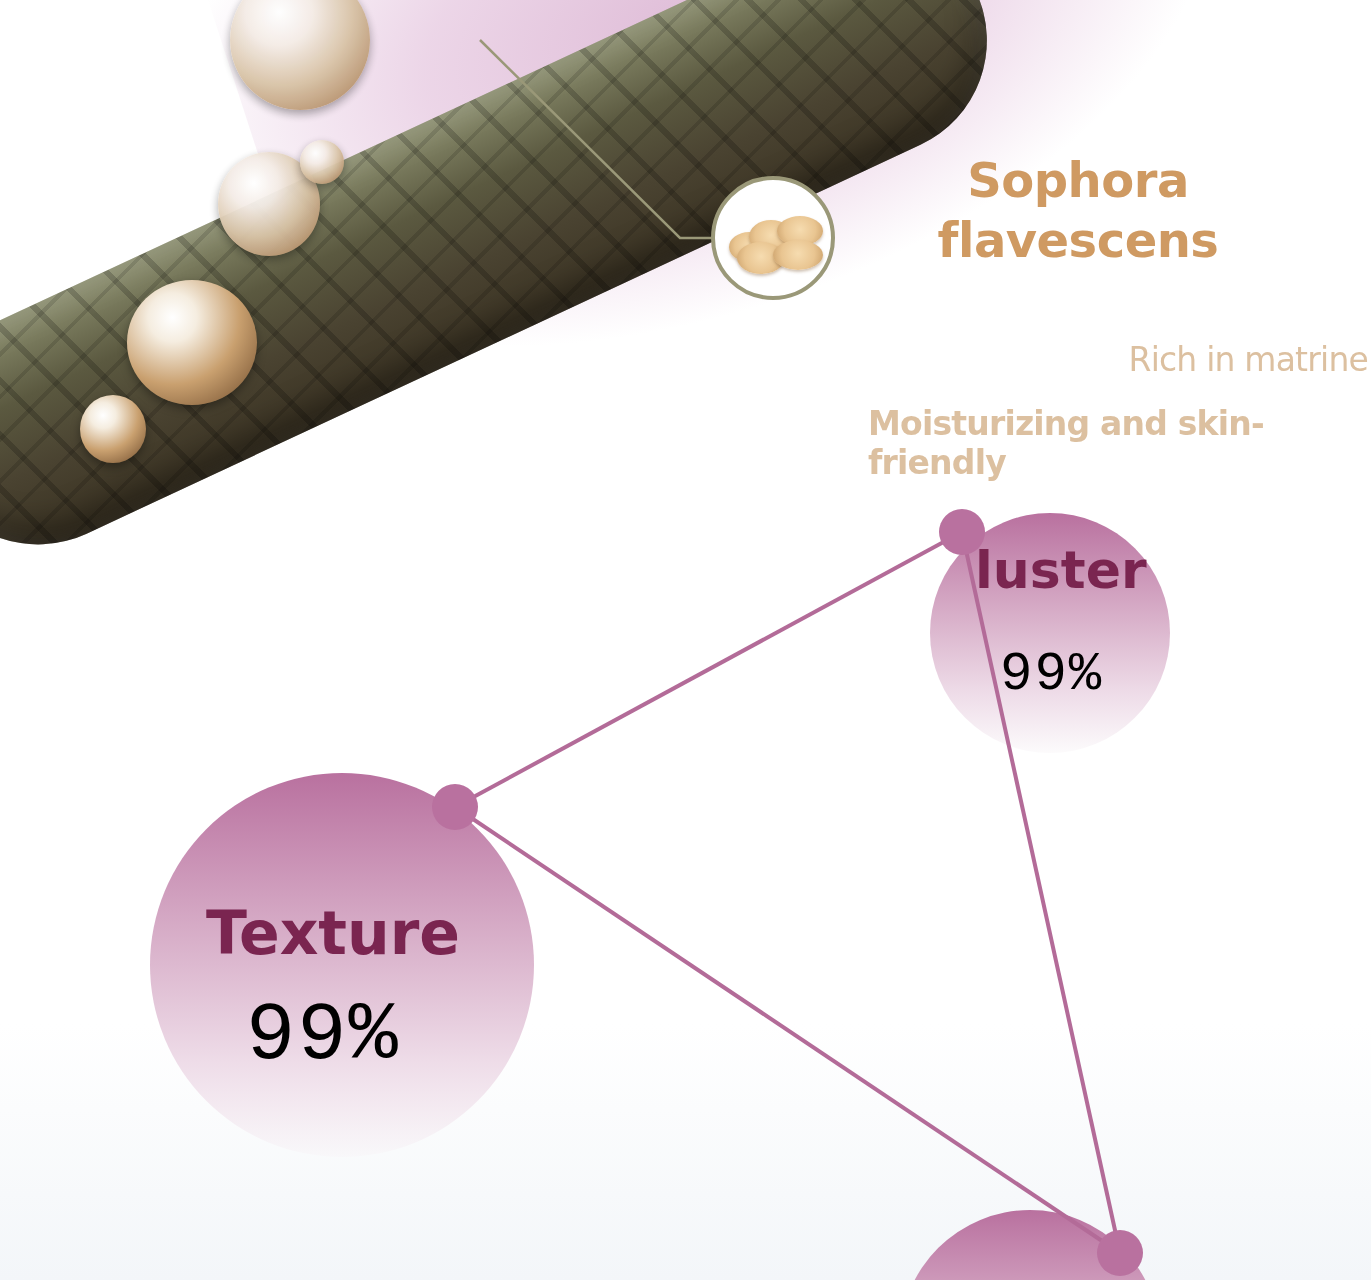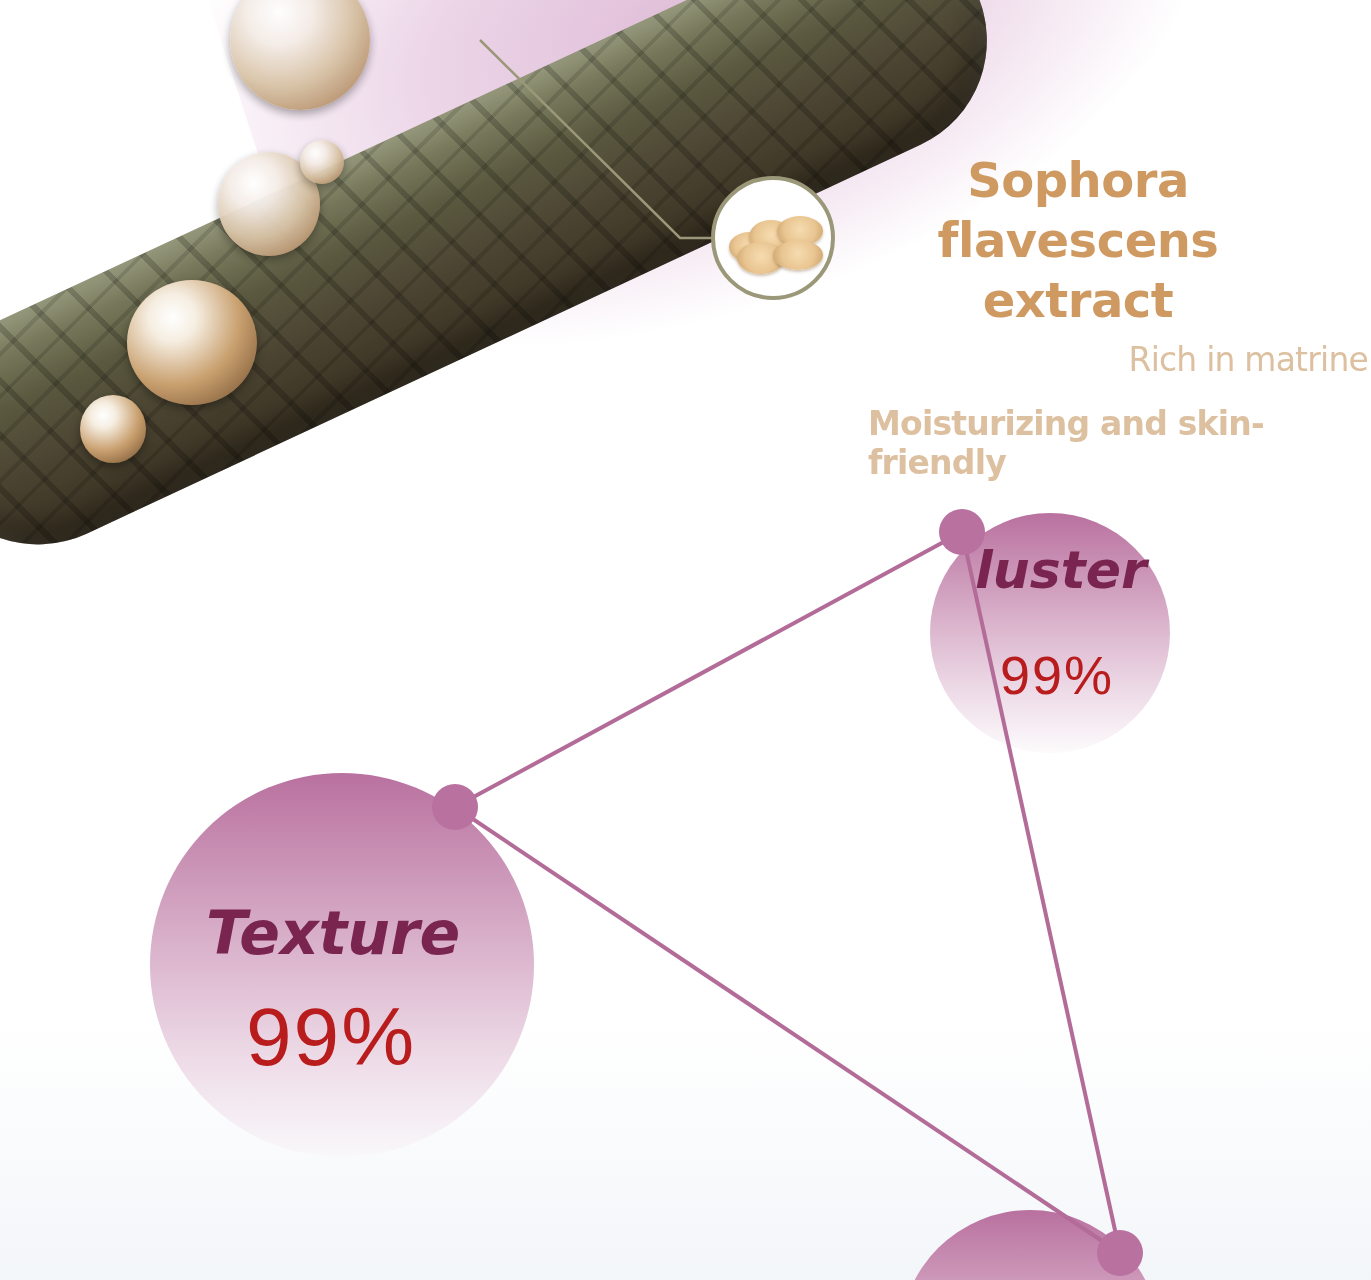--- a/index.html
+++ b/index.html
@@ -56,25 +56,24 @@
     color:#dcc0a0; font-size:33px; font-weight:normal;
     font-family: "DejaVu Sans", sans-serif; letter-spacing:-0.8px;
   }
   .bubble {
     position:absolute; border-radius:50%;
     background: linear-gradient(180deg, #b9719f 0%, #d6abc6 40%, #eedce8 75%, rgba(248,244,247,0.4) 100%);
   }
   .bubble-label {
     position:absolute; color:#7a2550; font-weight:bold;
     font-family: "DejaVu Sans", sans-serif;
-    font-style: italic;
   }
   .bubble-value {
-    position:absolute; color:#b91c1c; font-weight:normal;
-    font-family: Liberation Sans, sans-serif; letter-spacing:2px;
+    position:absolute; color:#000000; font-weight:normal;
+    font-family: Liberation Mono, monospace; letter-spacing:2px;
   }
   .network { position:absolute; left:0; top:0; }
 </style>
 </head>
 <body>
 
 <div class="pink-haze"></div>
 
 <div>
   <div class="stem"></div>
@@ -93,21 +92,20 @@
   <div class="slice" style="left:14px;top:52px;width:40px;height:30px;"></div>
   <div class="slice" style="left:34px;top:40px;width:44px;height:34px;"></div>
   <div class="slice" style="left:62px;top:36px;width:46px;height:30px;"></div>
   <div class="slice" style="left:22px;top:62px;width:48px;height:32px;"></div>
   <div class="slice" style="left:58px;top:60px;width:50px;height:30px;"></div>
 </div>
 
 <div class="ingredient-title">
   <div>Sophora</div>
   <div>flavescens</div>
-  <div>extract</div>
 </div>
 <div class="ingredient-desc" style="top:340px;text-align:right;">Rich in matrine</div>
 <div class="ingredient-desc" style="top:404px;font-weight:bold;">Moisturizing and skin-friendly</div>
 
 <div class="bubble" style="left:930px;top:513px;width:240px;height:240px;"></div>
 <div class="bubble-label" style="left:975px;top:540px;font-size:52px;">luster</div>
 <div class="bubble-value" style="left:1000px;top:644px;font-size:54px;font-weight:lighter;">99%</div>
 
 <div class="bubble" style="left:150px;top:773px;width:384px;height:384px;"></div>
 <div class="bubble-label" style="left:206px;top:858px;font-size:60px;margin-top:40px;">Texture</div>

